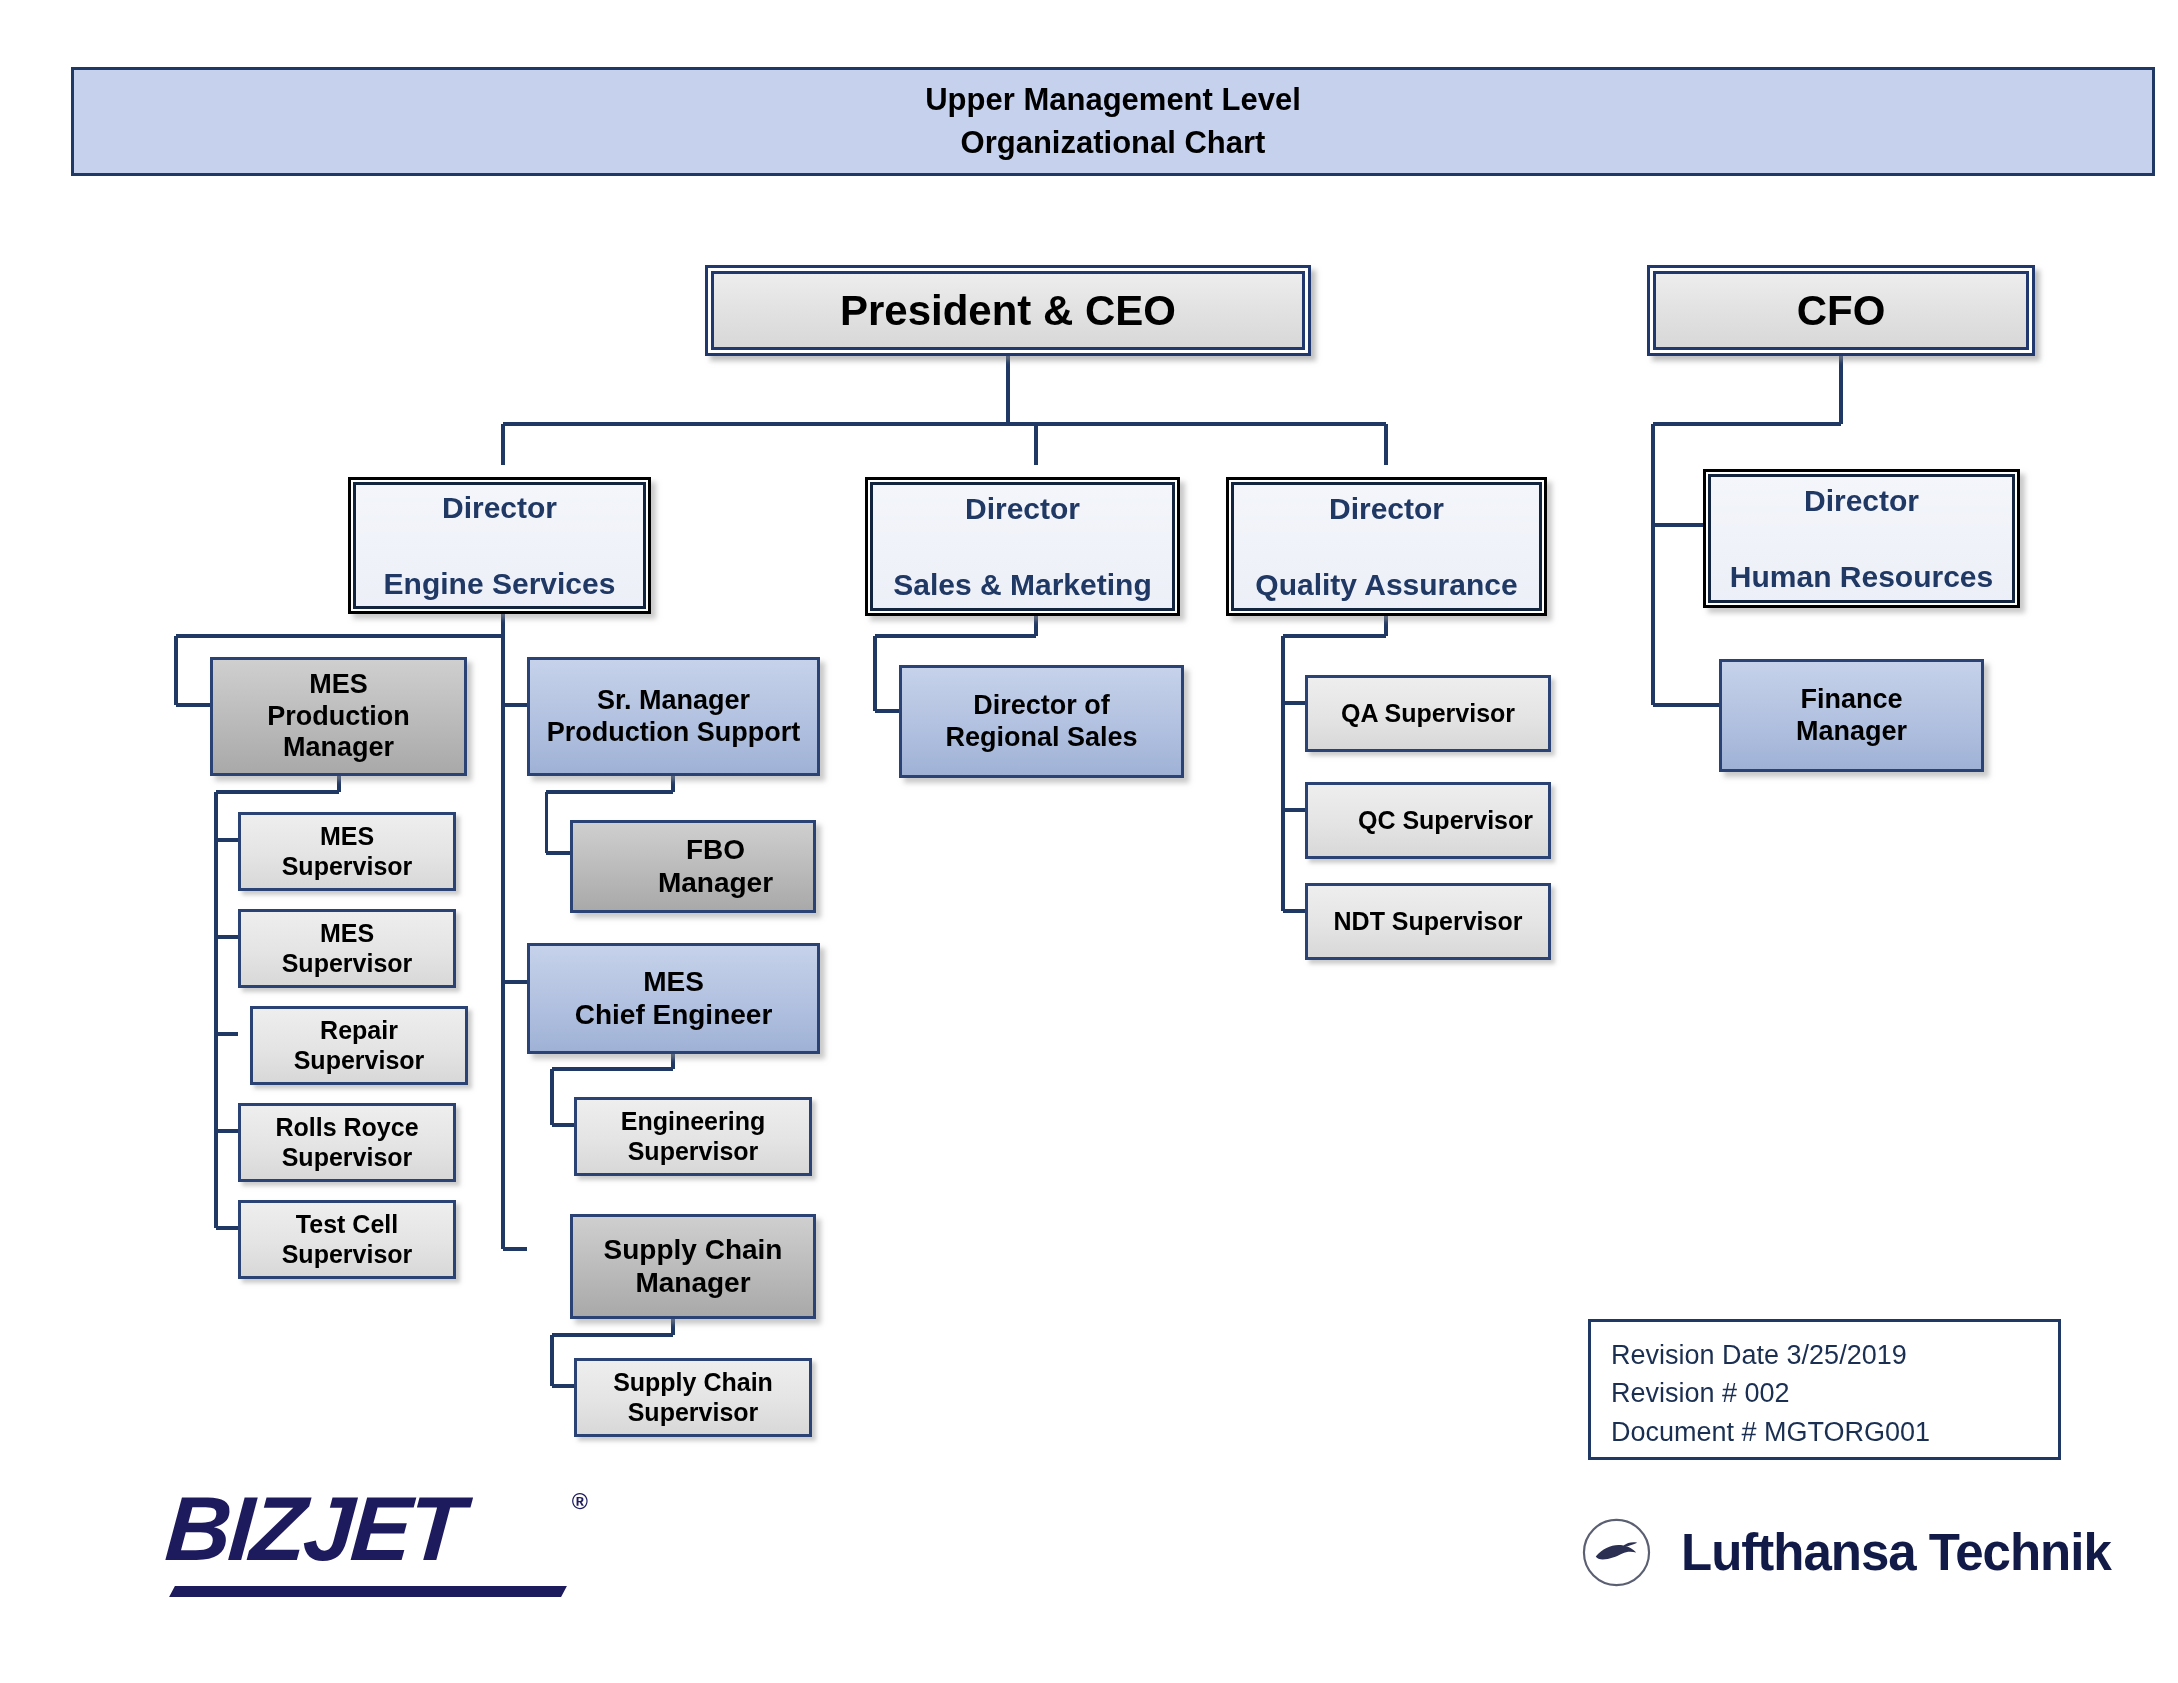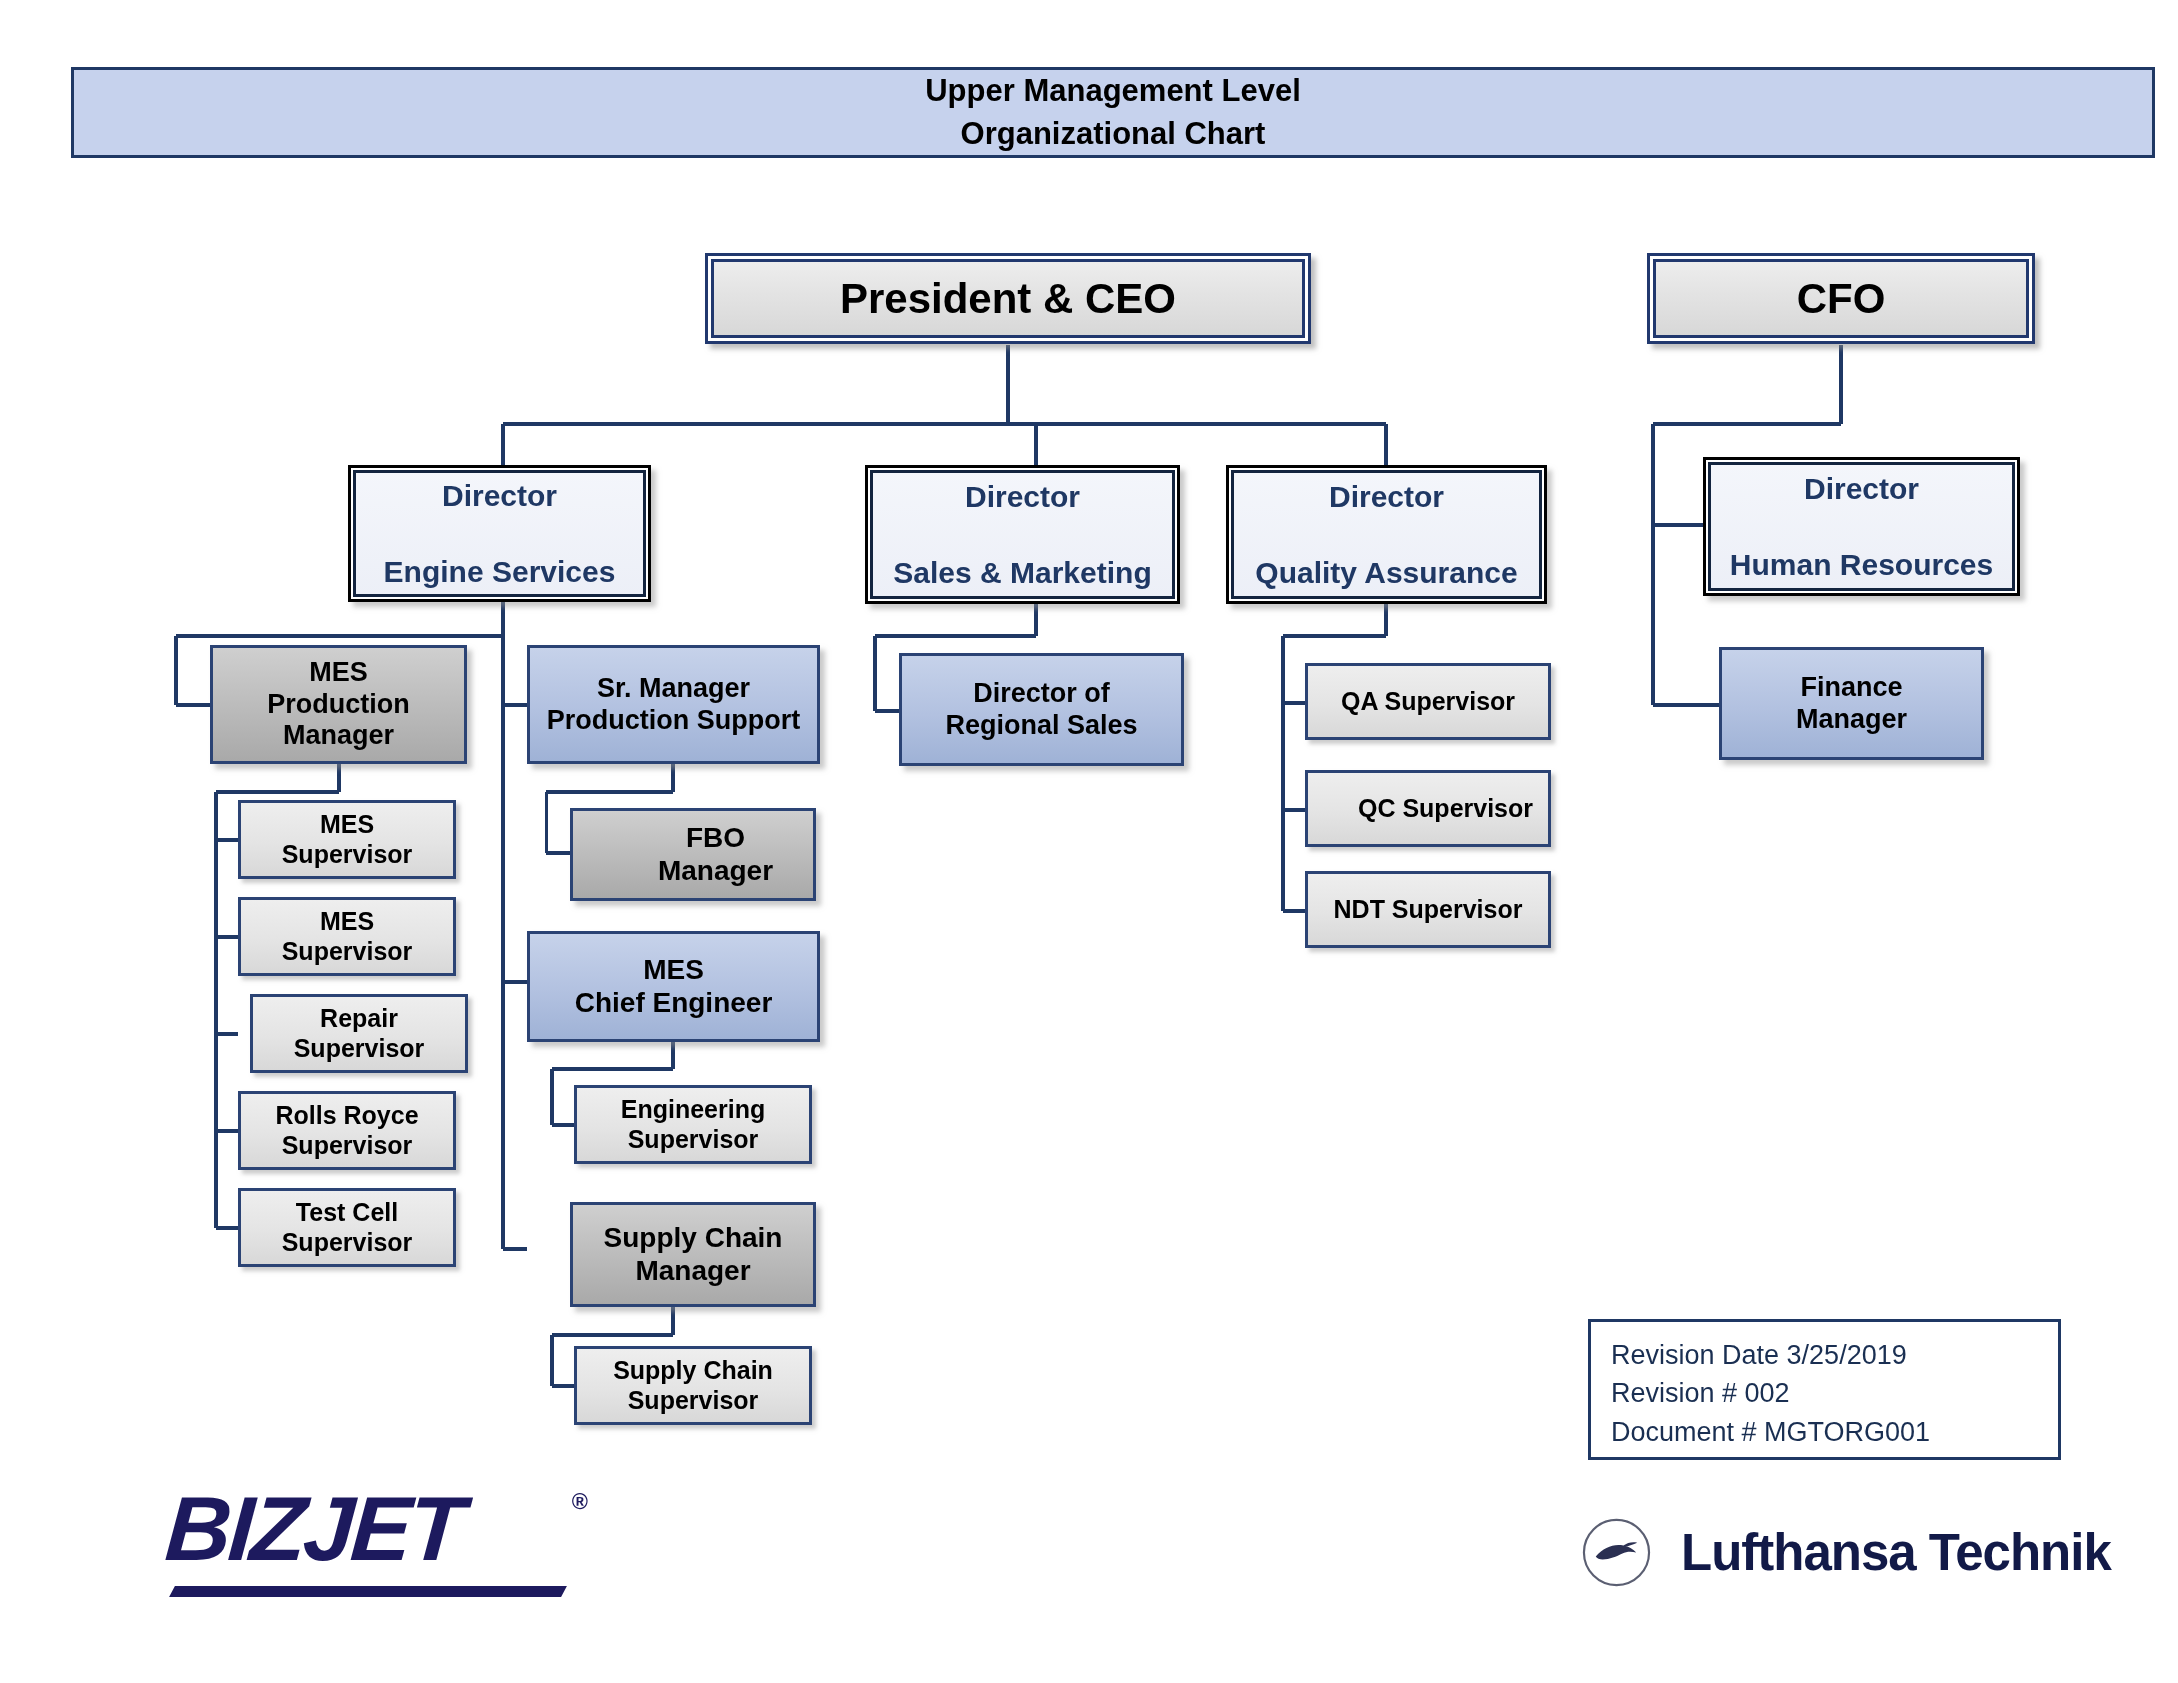--- a/index.html
+++ b/index.html
@@ -6,29 +6,29 @@
   body{width:2178px;height:1683px;position:relative;
        font-family:"Liberation Sans","DejaVu Sans",sans-serif;
        -webkit-font-smoothing:antialiased;}
 
   #page{position:relative;width:2178px;height:1683px;overflow:hidden;background:#fff;}
 
   
   #wires{position:absolute;left:0;top:0;width:2178px;height:1683px;}
 
   
-  .banner{position:absolute;left:71px;top:67px;width:2084px;height:91px;
+  .banner{position:absolute;left:71px;top:67px;width:2084px;height:109px;
           background:#c6d2ed;border:3px solid #1f3864;box-sizing:border-box;
           display:flex;flex-direction:column;align-items:center;justify-content:center;
           color:#000;font-weight:bold;font-size:31px;line-height:1.38;}
 
   
   .node{position:absolute;box-sizing:border-box;display:flex;
         flex-direction:column;align-items:center;justify-content:center;
-        text-align:center;line-height:1.17;}
+        text-align:center;line-height:1.17;margin-top:12px;}
 
   
   .exec{background:linear-gradient(180deg,#efefef 0%,#e3e3e3 45%,#d6d6d6 100%);
         border:3px solid #21386e;
         box-shadow:0 0 0 3px #ffffff inset, 0 0 0 6px #21386e inset,
                    5px 5px 5px rgba(140,140,140,.55);
         color:#000;font-weight:bold;}
 
   
   .director{background:linear-gradient(180deg,#f4f6fb 0%,#eceff7 100%);

